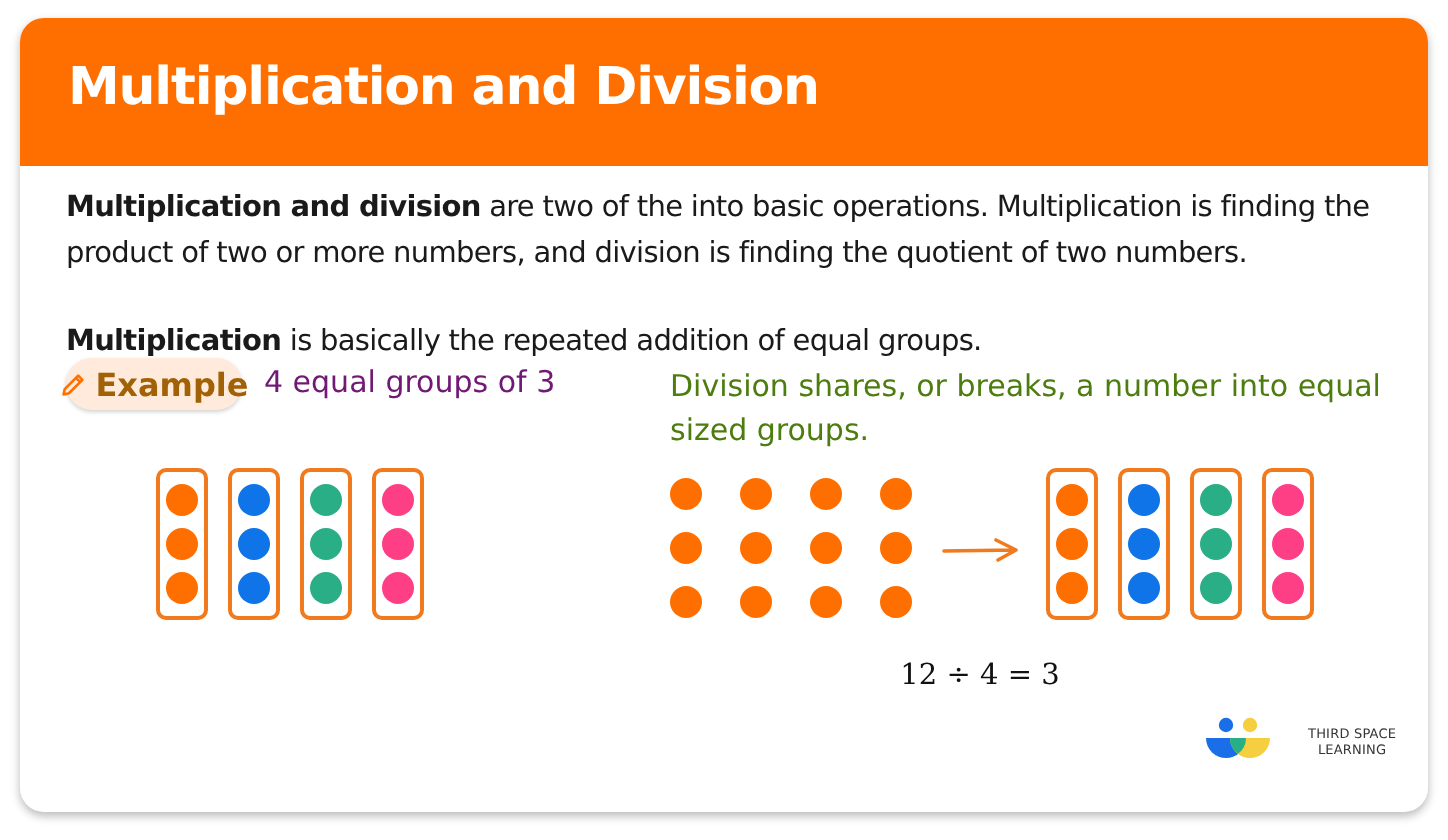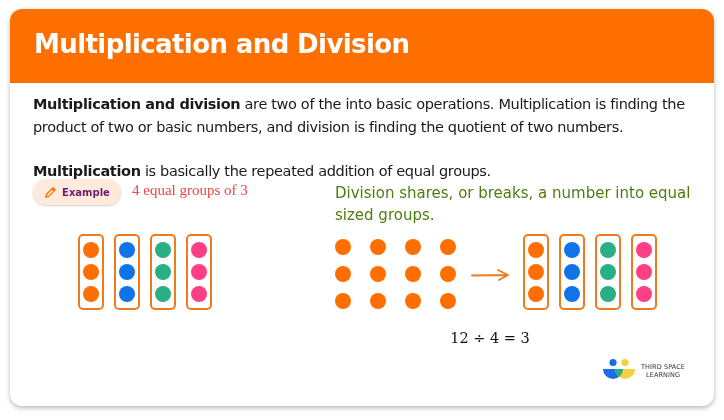--- a/index.html
+++ b/index.html
@@ -63,33 +63,32 @@
       top: 170px;
       width: 88px;
       height: 26px;
       border-radius: 13px;
       background: #ffeadb;
       box-shadow: 0 1px 2px rgba(0,0,0,0.18);
       display: flex;
       align-items: center;
       justify-content: center;
       gap: 5px;
-      color: #701a75;
-      font-size: 10px;
+      color: #a16207;
+      font-size: 16px;
       font-weight: bold;
     }
     .example-badge svg { display: block; }
     .caption-left {
       position: absolute;
       left: 122px;
       top: 173px;
       font-size: 15px;
-      color: #ef4444;
-      white-space: nowrap;
-      font-family: Liberation Serif, serif;
+      color: #701a75;
+      white-space: nowrap;
     }
     .caption-right {
       position: absolute;
       left: 325px;
       top: 173px;
       width: 360px;
       font-size: 15px;
       line-height: 22px;
       color: #4d7c0f;
     }
@@ -154,42 +153,42 @@
       top: 321px;
       width: 100px;
     }
 
     .logo {
       position: absolute;
       left: 592px;
       top: 349px;
       display: flex;
       align-items: center;
-      gap: 5px;
+      gap: 18px;
     }
     .logo-text {
       font-family: "DejaVu Sans", sans-serif;
       font-size: 6.5px;
       line-height: 8px;
       color: #333;
       text-align: center;
       letter-spacing: 0.1px;
     }
   </style>
 </head>
 <body>
 
 <div class="card">
   <div class="header">
     <div class="title">Multiplication and Division</div>
   </div>
 
   <div class="para p1">
     <div><b>Multiplication and division</b><span> are two of the into basic operations. Multiplication is finding the</span></div>
-    <div>product of two or basic numbers, and division is finding the quotient of two numbers.</div>
+    <div>product of two or more numbers, and division is finding the quotient of two numbers.</div>
   </div>
 
   <div class="para p2">
     <b>Multiplication</b><span> is basically the repeated addition of equal groups.</span>
   </div>
 
   <div class="example-badge">
     <span>
       <svg width="13" height="13" viewBox="0 0 16 16">
         <path d="M11.2 2.2 L13.8 4.8 L5.5 13.1 L2.2 13.8 L2.9 10.5 Z M9.8 3.6 L12.4 6.2" fill="none" stroke="#ff6f00" stroke-width="1.6" stroke-linejoin="round" stroke-linecap="round"></path>

